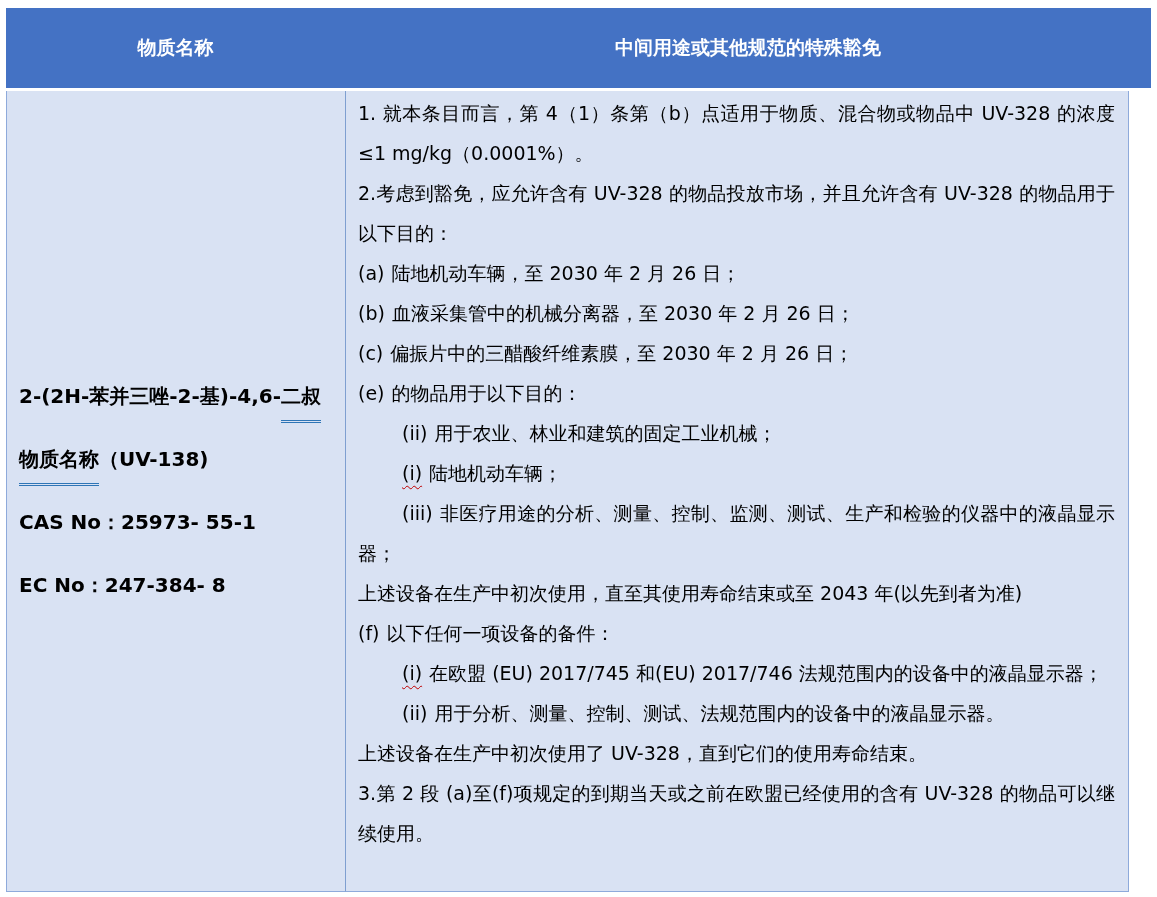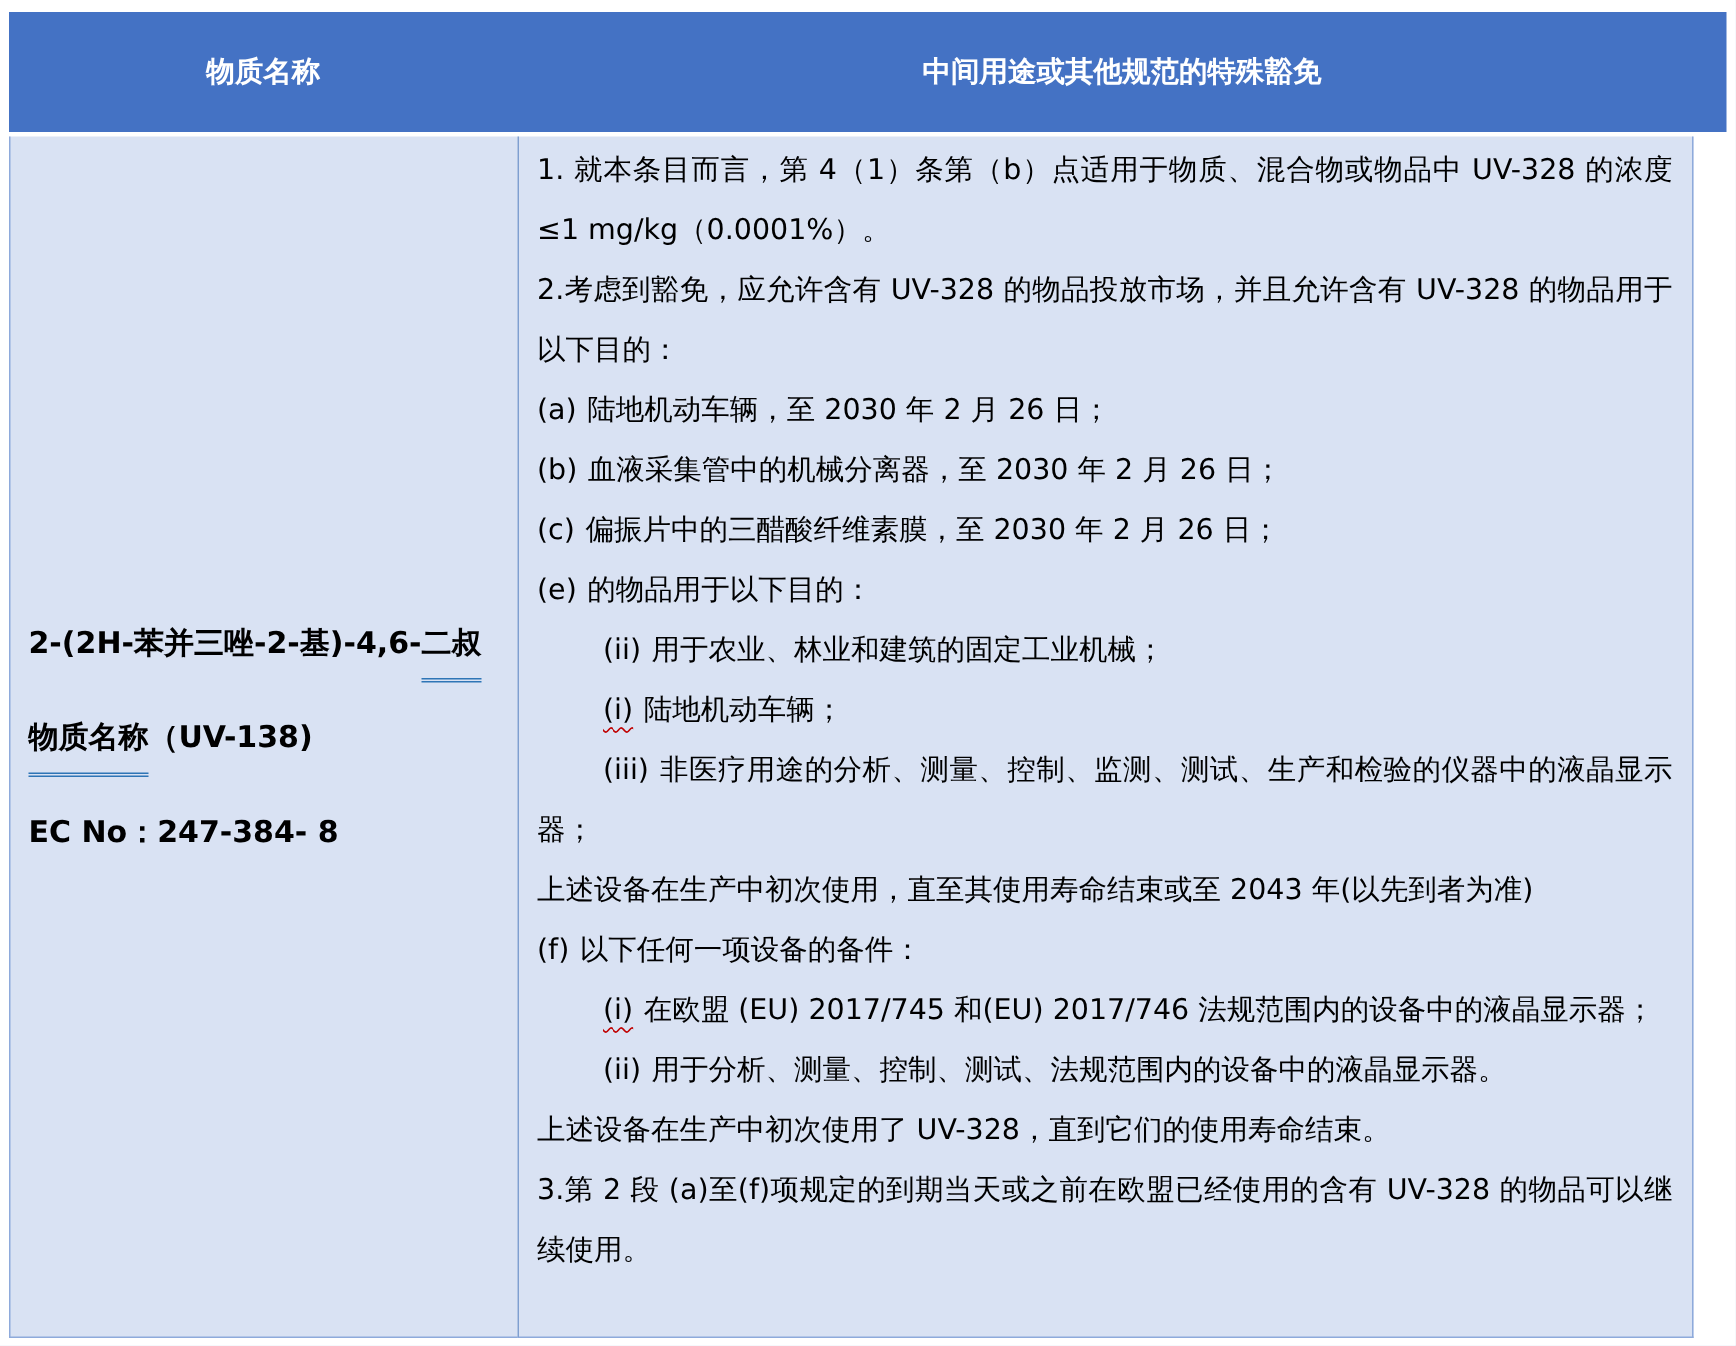--- a/index.html
+++ b/index.html
@@ -77,20 +77,21 @@
     <div class="header-cell col-right">中间用途或其他规范的特殊豁免</div>
   </div>
 
   <div class="row-gap"></div>
 
   <div class="body-row">
 
     <div class="body-cell cell-substance">
       <div class="line"><span>2-(2H-苯并三唑-2-基)-4,6-</span><span class="grammar-underline">二叔</span></div>
       <div class="line"><span class="grammar-underline">物质名称</span><span>（UV-138)</span></div>
+      <div class="line">CAS No：25973- 55-1</div>
       <div class="line">EC No：247-384- 8</div>
     </div>
 
     <div class="body-cell cell-exemption">
       <p>1. 就本条目而言，第 4（1）条第（b）点适用于物质、混合物或物品中 UV-328 的浓度≤1 mg/kg（0.0001%）。</p>
       <p>2.考虑到豁免，应允许含有 UV-328 的物品投放市场，并且允许含有 UV-328 的物品用于以下目的：</p>
       <p><span class="marker">(a)</span><span>陆地机动车辆，至 2030 年 2 月 26 日；</span></p>
       <p><span class="marker">(b)</span><span>血液采集管中的机械分离器，至 2030 年 2 月 26 日；</span></p>
       <p><span class="marker">(c)</span><span>偏振片中的三醋酸纤维素膜，至 2030 年 2 月 26 日；</span></p>
       <p><span class="marker">(e)</span><span>的物品用于以下目的：</span></p>

